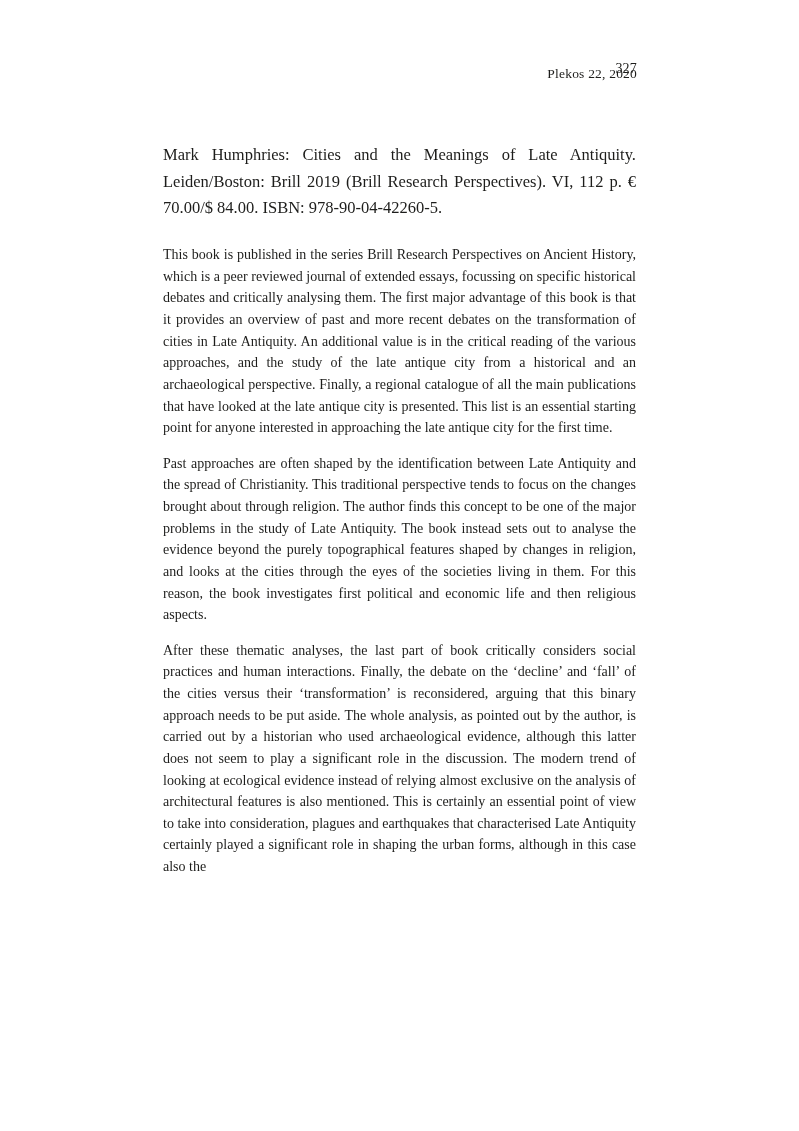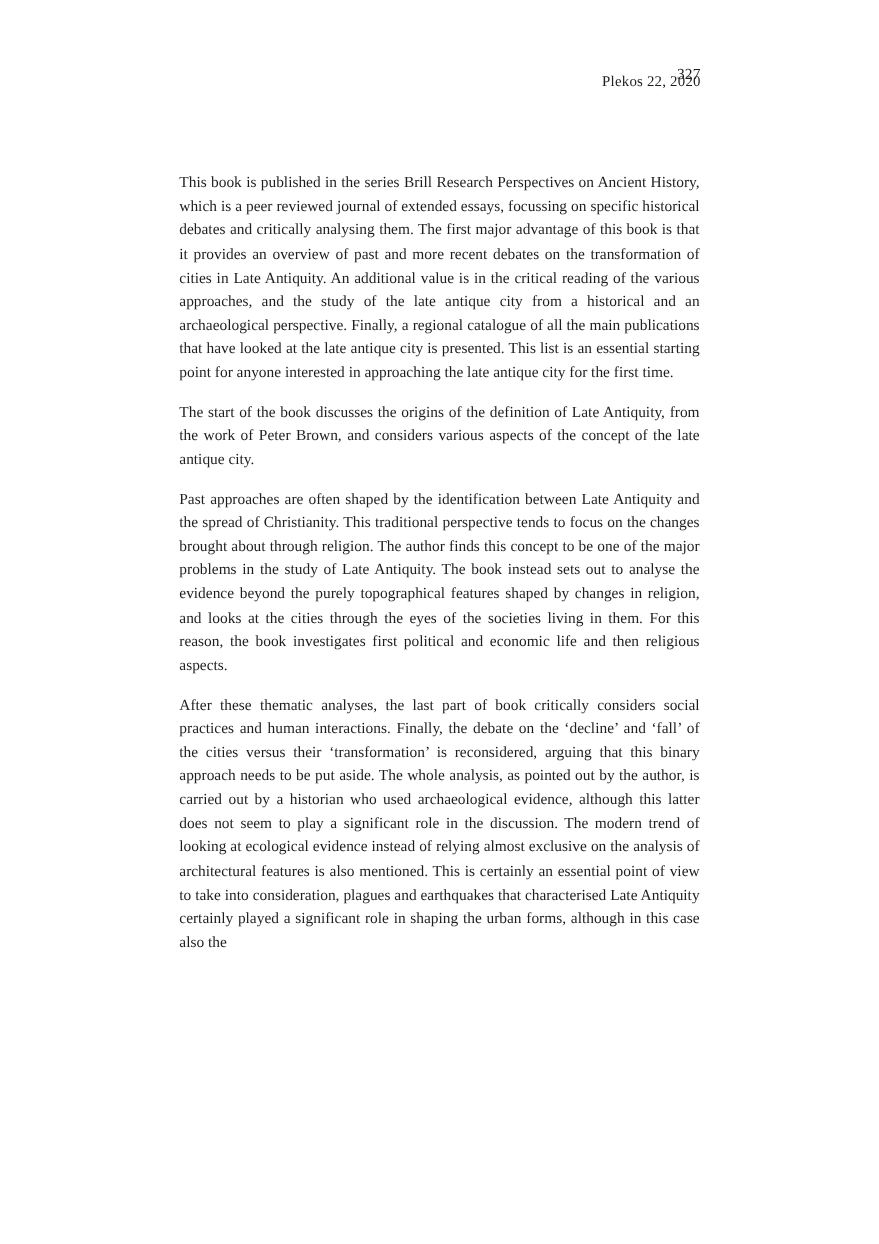--- a/index.html
+++ b/index.html
@@ -59,23 +59,23 @@
 <body>
 
 <div class="page">
 
   <div class="header">
     <span class="journal">Plekos 22, 2020</span>
     <span class="page-num">327</span>
   </div>
 
   <div class="content">
+    <p class="heading">Mark Humphries: Cities and the Meanings of Late Antiquity. Leiden/Boston: Brill 2019 (Brill Research Perspectives). VI, 112 p. € 70.00/$ 84.00. ISBN: 978-90-04-42260-5.</p>
 
     <p class="body">This book is published in the series Brill Research Perspectives on Ancient History, which is a peer reviewed journal of extended essays, focussing on specific historical debates and critically analysing them. The first major advantage of this book is that it provides an overview of past and more recent debates on the transformation of cities in Late Antiquity. An additional value is in the critical reading of the various approaches, and the study of the late antique city from a historical and an archaeological perspective. Finally, a regional catalogue of all the main publications that have looked at the late antique city is presented. This list is an essential starting point for anyone interested in approaching the late antique city for the first time.</p>
 
-    <p class="body">The start of the book discusses the origins of the definition of Late Antiquity, from the work of Peter Brown, and considers various aspects of the concept of the late antique city.</p>
 
     <p class="body">Past approaches are often shaped by the identification between Late Antiquity and the spread of Christianity. This traditional perspective tends to focus on the changes brought about through religion. The author finds this concept to be one of the major problems in the study of Late Antiquity. The book instead sets out to analyse the evidence beyond the purely topographical features shaped by changes in religion, and looks at the cities through the eyes of the societies living in them. For this reason, the book investigates first political and economic life and then religious aspects.</p>
 
     <p class="body">After these thematic analyses, the last part of book critically considers social practices and human interactions. Finally, the debate on the ‘decline’ and ‘fall’ of the cities versus their ‘transformation’ is reconsidered, arguing that this binary approach needs to be put aside. The whole analysis, as pointed out by the author, is carried out by a historian who used archaeological evidence, although this latter does not seem to play a significant role in the discussion. The modern trend of looking at ecological evidence instead of relying almost exclusive on the analysis of architectural features is also mentioned. This is certainly an essential point of view to take into consideration, plagues and earthquakes that characterised Late Antiquity certainly played a significant role in shaping the urban forms, although in this case also the</p>
   </div>
 
 </div>
 
 </body></html>

